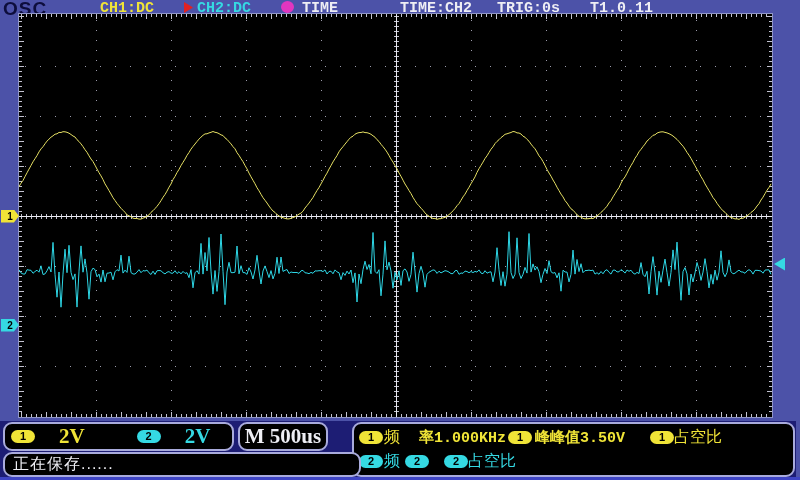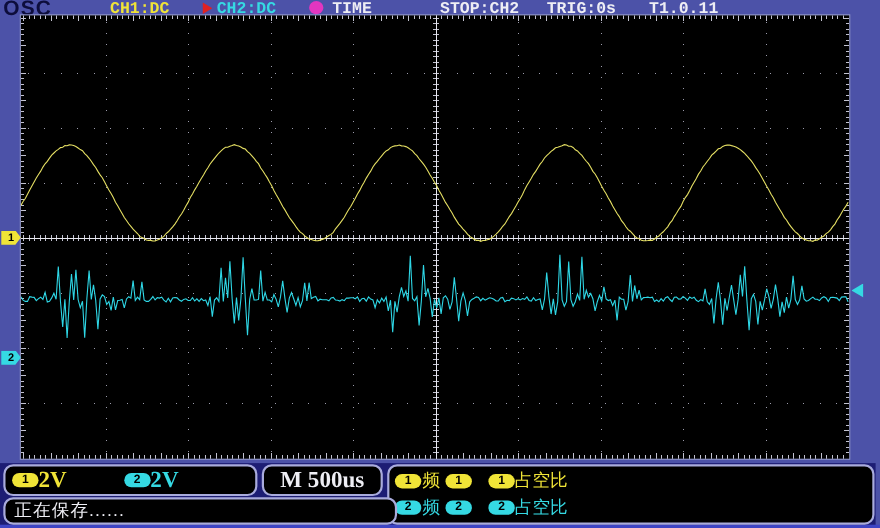--- a/index.html
+++ b/index.html
@@ -39,31 +39,31 @@
   #trig-arrow{position:absolute;left:774px;top:258px;width:11px;height:13px;
               background:var(--cyan,#35d9e3);clip-path:polygon(100% 0,100% 100%,0 50%)}
 
   
   #bottom-bg{position:absolute;left:0;top:421px;width:796px;height:59px;background:var(--navy-bg,#1d1d74)}
   #bottom-edge{position:absolute;left:0;top:477px;width:800px;height:3px;background:var(--edge-blue,#3e44c4)}
 
   .panel{position:absolute;background:#000;border:2px solid var(--box-border,#a9abdc);
          border-radius:9px;display:flex;align-items:center;white-space:nowrap}
   #box-ch{left:3px;top:422px;width:231px;height:29px;padding:0 6px}
-  #box-tb{left:238px;top:422px;width:110px;height:29px;justify-content:center}
+  #box-tb{left:238px;top:422px;width:90px;height:29px;justify-content:center}
   #box-meas{left:352px;top:422px;width:443px;height:55px;flex-direction:column;
             align-items:stretch;justify-content:space-evenly;padding:2px 4px}
   #box-status{left:3px;top:452px;width:358px;height:25px;padding:0 8px}
 
   .badge{display:inline-block;min-width:24px;height:13px;border-radius:7px;color:#000;
          text-align:center;font:bold 11px/13px var(--font-sans);flex:none}
   .badge.y{background:var(--yellow,#f0e437)}
   .badge.c{background:var(--cyan,#35d9e3)}
 
-  .scale-val{font:bold 21px var(--font-serif);margin-left:0;line-height:25px}
+  .scale-val{font:bold 21px var(--font-serif);margin-left:24px;line-height:25px}
   .ytext{color:var(--yellow,#f0e437)}
   .ctext{color:var(--cyan,#35d9e3)}
   #ch2-scale-badge{margin-left:52px}
   #timebase{font:bold 21px var(--font-serif);color:var(--white,#eeeef4)}
   #status-text{font:16px var(--font-sans);color:var(--white,#eeeef4);letter-spacing:1px}
 
   .meas-row{display:flex;align-items:center;height:24px}
   .meas-row .m-badge{margin-left:1px}
   .f-label{margin-left:1px;width:18px;font:16px var(--font-sans)}
   .f-value{margin-left:17px;width:86px;font:bold 15px var(--font-mono)}
@@ -74,21 +74,21 @@
 </style>
 </head>
 <body>
 
 <div class="tb-item" id="logo">OSC</div>
 <div class="tb-item" id="t-ch1">CH1:DC</div>
 <div id="t-arrow"></div>
 <div class="tb-item" id="t-ch2">CH2:DC</div>
 <div id="t-dot"></div>
 <div class="tb-item" id="t-stop">TIME</div>
-<div class="tb-item" id="t-trig">STOP:CH2</div>
+<div class="tb-item" id="t-trig">TIME:CH2</div>
 <div class="tb-item" id="t-time">TRIG:0s</div>
 <div class="tb-item" id="t-ver">T1.0.11</div>
 
 <div id="scope">
   <svg id="wavesvg" width="753" height="403" viewBox="0 0 753 403">
     <g id="g-grid" shape-rendering="crispEdges">
         <path d="M77.5 6v1M77.5 16v1M77.5 26v1M77.5 36v1M77.5 46v1M77.5 56v1M77.5 66v1M77.5 76v1M77.5 86v1M77.5 96v1M77.5 106v1M77.5 116v1M77.5 126v1M77.5 136v1M77.5 146v1M77.5 156v1M77.5 166v1M77.5 176v1M77.5 186v1M77.5 196v1M77.5 206v1M77.5 216v1M77.5 226v1M77.5 236v1M77.5 246v1M77.5 256v1M77.5 266v1M77.5 276v1M77.5 286v1M77.5 296v1M77.5 306v1M77.5 316v1M77.5 326v1M77.5 336v1M77.5 346v1M77.5 356v1M77.5 366v1M77.5 376v1M77.5 386v1M77.5 396v1M152.5 6v1M152.5 16v1M152.5 26v1M152.5 36v1M152.5 46v1M152.5 56v1M152.5 66v1M152.5 76v1M152.5 86v1M152.5 96v1M152.5 106v1M152.5 116v1M152.5 126v1M152.5 136v1M152.5 146v1M152.5 156v1M152.5 166v1M152.5 176v1M152.5 186v1M152.5 196v1M152.5 206v1M152.5 216v1M152.5 226v1M152.5 236v1M152.5 246v1M152.5 256v1M152.5 266v1M152.5 276v1M152.5 286v1M152.5 296v1M152.5 306v1M152.5 316v1M152.5 326v1M152.5 336v1M152.5 346v1M152.5 356v1M152.5 366v1M152.5 376v1M152.5 386v1M152.5 396v1M227.5 6v1M227.5 16v1M227.5 26v1M227.5 36v1M227.5 46v1M227.5 56v1M227.5 66v1M227.5 76v1M227.5 86v1M227.5 96v1M227.5 106v1M227.5 116v1M227.5 126v1M227.5 136v1M227.5 146v1M227.5 156v1M227.5 166v1M227.5 176v1M227.5 186v1M227.5 196v1M227.5 206v1M227.5 216v1M227.5 226v1M227.5 236v1M227.5 246v1M227.5 256v1M227.5 266v1M227.5 276v1M227.5 286v1M227.5 296v1M227.5 306v1M227.5 316v1M227.5 326v1M227.5 336v1M227.5 346v1M227.5 356v1M227.5 366v1M227.5 376v1M227.5 386v1M227.5 396v1M302.5 6v1M302.5 16v1M302.5 26v1M302.5 36v1M302.5 46v1M302.5 56v1M302.5 66v1M302.5 76v1M302.5 86v1M302.5 96v1M302.5 106v1M302.5 116v1M302.5 126v1M302.5 136v1M302.5 146v1M302.5 156v1M302.5 166v1M302.5 176v1M302.5 186v1M302.5 196v1M302.5 206v1M302.5 216v1M302.5 226v1M302.5 236v1M302.5 246v1M302.5 256v1M302.5 266v1M302.5 276v1M302.5 286v1M302.5 296v1M302.5 306v1M302.5 316v1M302.5 326v1M302.5 336v1M302.5 346v1M302.5 356v1M302.5 366v1M302.5 376v1M302.5 386v1M302.5 396v1M452.5 6v1M452.5 16v1M452.5 26v1M452.5 36v1M452.5 46v1M452.5 56v1M452.5 66v1M452.5 76v1M452.5 86v1M452.5 96v1M452.5 106v1M452.5 116v1M452.5 126v1M452.5 136v1M452.5 146v1M452.5 156v1M452.5 166v1M452.5 176v1M452.5 186v1M452.5 196v1M452.5 206v1M452.5 216v1M452.5 226v1M452.5 236v1M452.5 246v1M452.5 256v1M452.5 266v1M452.5 276v1M452.5 286v1M452.5 296v1M452.5 306v1M452.5 316v1M452.5 326v1M452.5 336v1M452.5 346v1M452.5 356v1M452.5 366v1M452.5 376v1M452.5 386v1M452.5 396v1M527.5 6v1M527.5 16v1M527.5 26v1M527.5 36v1M527.5 46v1M527.5 56v1M527.5 66v1M527.5 76v1M527.5 86v1M527.5 96v1M527.5 106v1M527.5 116v1M527.5 126v1M527.5 136v1M527.5 146v1M527.5 156v1M527.5 166v1M527.5 176v1M527.5 186v1M527.5 196v1M527.5 206v1M527.5 216v1M527.5 226v1M527.5 236v1M527.5 246v1M527.5 256v1M527.5 266v1M527.5 276v1M527.5 286v1M527.5 296v1M527.5 306v1M527.5 316v1M527.5 326v1M527.5 336v1M527.5 346v1M527.5 356v1M527.5 366v1M527.5 376v1M527.5 386v1M527.5 396v1M602.5 6v1M602.5 16v1M602.5 26v1M602.5 36v1M602.5 46v1M602.5 56v1M602.5 66v1M602.5 76v1M602.5 86v1M602.5 96v1M602.5 106v1M602.5 116v1M602.5 126v1M602.5 136v1M602.5 146v1M602.5 156v1M602.5 166v1M602.5 176v1M602.5 186v1M602.5 196v1M602.5 206v1M602.5 216v1M602.5 226v1M602.5 236v1M602.5 246v1M602.5 256v1M602.5 266v1M602.5 276v1M602.5 286v1M602.5 296v1M602.5 306v1M602.5 316v1M602.5 326v1M602.5 336v1M602.5 346v1M602.5 356v1M602.5 366v1M602.5 376v1M602.5 386v1M602.5 396v1M677.5 6v1M677.5 16v1M677.5 26v1M677.5 36v1M677.5 46v1M677.5 56v1M677.5 66v1M677.5 76v1M677.5 86v1M677.5 96v1M677.5 106v1M677.5 116v1M677.5 126v1M677.5 136v1M677.5 146v1M677.5 156v1M677.5 166v1M677.5 176v1M677.5 186v1M677.5 196v1M677.5 206v1M677.5 216v1M677.5 226v1M677.5 236v1M677.5 246v1M677.5 256v1M677.5 266v1M677.5 276v1M677.5 286v1M677.5 296v1M677.5 306v1M677.5 316v1M677.5 326v1M677.5 336v1M677.5 346v1M677.5 356v1M677.5 366v1M677.5 376v1M677.5 386v1M677.5 396v1M6 52.5h1M21 52.5h1M36 52.5h1M51 52.5h1M66 52.5h1M81 52.5h1M96 52.5h1M111 52.5h1M126 52.5h1M141 52.5h1M156 52.5h1M171 52.5h1M186 52.5h1M201 52.5h1M216 52.5h1M231 52.5h1M246 52.5h1M261 52.5h1M276 52.5h1M291 52.5h1M306 52.5h1M321 52.5h1M336 52.5h1M351 52.5h1M366 52.5h1M381 52.5h1M396 52.5h1M411 52.5h1M426 52.5h1M441 52.5h1M456 52.5h1M471 52.5h1M486 52.5h1M501 52.5h1M516 52.5h1M531 52.5h1M546 52.5h1M561 52.5h1M576 52.5h1M591 52.5h1M606 52.5h1M621 52.5h1M636 52.5h1M651 52.5h1M666 52.5h1M681 52.5h1M696 52.5h1M711 52.5h1M726 52.5h1M741 52.5h1M6 102.5h1M21 102.5h1M36 102.5h1M51 102.5h1M66 102.5h1M81 102.5h1M96 102.5h1M111 102.5h1M126 102.5h1M141 102.5h1M156 102.5h1M171 102.5h1M186 102.5h1M201 102.5h1M216 102.5h1M231 102.5h1M246 102.5h1M261 102.5h1M276 102.5h1M291 102.5h1M306 102.5h1M321 102.5h1M336 102.5h1M351 102.5h1M366 102.5h1M381 102.5h1M396 102.5h1M411 102.5h1M426 102.5h1M441 102.5h1M456 102.5h1M471 102.5h1M486 102.5h1M501 102.5h1M516 102.5h1M531 102.5h1M546 102.5h1M561 102.5h1M576 102.5h1M591 102.5h1M606 102.5h1M621 102.5h1M636 102.5h1M651 102.5h1M666 102.5h1M681 102.5h1M696 102.5h1M711 102.5h1M726 102.5h1M741 102.5h1M6 152.5h1M21 152.5h1M36 152.5h1M51 152.5h1M66 152.5h1M81 152.5h1M96 152.5h1M111 152.5h1M126 152.5h1M141 152.5h1M156 152.5h1M171 152.5h1M186 152.5h1M201 152.5h1M216 152.5h1M231 152.5h1M246 152.5h1M261 152.5h1M276 152.5h1M291 152.5h1M306 152.5h1M321 152.5h1M336 152.5h1M351 152.5h1M366 152.5h1M381 152.5h1M396 152.5h1M411 152.5h1M426 152.5h1M441 152.5h1M456 152.5h1M471 152.5h1M486 152.5h1M501 152.5h1M516 152.5h1M531 152.5h1M546 152.5h1M561 152.5h1M576 152.5h1M591 152.5h1M606 152.5h1M621 152.5h1M636 152.5h1M651 152.5h1M666 152.5h1M681 152.5h1M696 152.5h1M711 152.5h1M726 152.5h1M741 152.5h1M6 252.5h1M21 252.5h1M36 252.5h1M51 252.5h1M66 252.5h1M81 252.5h1M96 252.5h1M111 252.5h1M126 252.5h1M141 252.5h1M156 252.5h1M171 252.5h1M186 252.5h1M201 252.5h1M216 252.5h1M231 252.5h1M246 252.5h1M261 252.5h1M276 252.5h1M291 252.5h1M306 252.5h1M321 252.5h1M336 252.5h1M351 252.5h1M366 252.5h1M381 252.5h1M396 252.5h1M411 252.5h1M426 252.5h1M441 252.5h1M456 252.5h1M471 252.5h1M486 252.5h1M501 252.5h1M516 252.5h1M531 252.5h1M546 252.5h1M561 252.5h1M576 252.5h1M591 252.5h1M606 252.5h1M621 252.5h1M636 252.5h1M651 252.5h1M666 252.5h1M681 252.5h1M696 252.5h1M711 252.5h1M726 252.5h1M741 252.5h1M6 302.5h1M21 302.5h1M36 302.5h1M51 302.5h1M66 302.5h1M81 302.5h1M96 302.5h1M111 302.5h1M126 302.5h1M141 302.5h1M156 302.5h1M171 302.5h1M186 302.5h1M201 302.5h1M216 302.5h1M231 302.5h1M246 302.5h1M261 302.5h1M276 302.5h1M291 302.5h1M306 302.5h1M321 302.5h1M336 302.5h1M351 302.5h1M366 302.5h1M381 302.5h1M396 302.5h1M411 302.5h1M426 302.5h1M441 302.5h1M456 302.5h1M471 302.5h1M486 302.5h1M501 302.5h1M516 302.5h1M531 302.5h1M546 302.5h1M561 302.5h1M576 302.5h1M591 302.5h1M606 302.5h1M621 302.5h1M636 302.5h1M651 302.5h1M666 302.5h1M681 302.5h1M696 302.5h1M711 302.5h1M726 302.5h1M741 302.5h1M6 352.5h1M21 352.5h1M36 352.5h1M51 352.5h1M66 352.5h1M81 352.5h1M96 352.5h1M111 352.5h1M126 352.5h1M141 352.5h1M156 352.5h1M171 352.5h1M186 352.5h1M201 352.5h1M216 352.5h1M231 352.5h1M246 352.5h1M261 352.5h1M276 352.5h1M291 352.5h1M306 352.5h1M321 352.5h1M336 352.5h1M351 352.5h1M366 352.5h1M381 352.5h1M396 352.5h1M411 352.5h1M426 352.5h1M441 352.5h1M456 352.5h1M471 352.5h1M486 352.5h1M501 352.5h1M516 352.5h1M531 352.5h1M546 352.5h1M561 352.5h1M576 352.5h1M591 352.5h1M606 352.5h1M621 352.5h1M636 352.5h1M651 352.5h1M666 352.5h1M681 352.5h1M696 352.5h1M711 352.5h1M726 352.5h1M741 352.5h1" stroke="#9b9bab" stroke-width="1" fill="none"></path>
         <path d="M2.5 0v5M2.5 403v-5M7.5 0v3M7.5 403v-3M12.5 0v3M12.5 403v-3M17.5 0v3M17.5 403v-3M22.5 0v3M22.5 403v-3M27.5 0v5M27.5 403v-5M32.5 0v3M32.5 403v-3M37.5 0v3M37.5 403v-3M42.5 0v3M42.5 403v-3M47.5 0v3M47.5 403v-3M52.5 0v5M52.5 403v-5M57.5 0v3M57.5 403v-3M62.5 0v3M62.5 403v-3M67.5 0v3M67.5 403v-3M72.5 0v3M72.5 403v-3M77.5 0v5M77.5 403v-5M82.5 0v3M82.5 403v-3M87.5 0v3M87.5 403v-3M92.5 0v3M92.5 403v-3M97.5 0v3M97.5 403v-3M102.5 0v5M102.5 403v-5M107.5 0v3M107.5 403v-3M112.5 0v3M112.5 403v-3M117.5 0v3M117.5 403v-3M122.5 0v3M122.5 403v-3M127.5 0v5M127.5 403v-5M132.5 0v3M132.5 403v-3M137.5 0v3M137.5 403v-3M142.5 0v3M142.5 403v-3M147.5 0v3M147.5 403v-3M152.5 0v5M152.5 403v-5M157.5 0v3M157.5 403v-3M162.5 0v3M162.5 403v-3M167.5 0v3M167.5 403v-3M172.5 0v3M172.5 403v-3M177.5 0v5M177.5 403v-5M182.5 0v3M182.5 403v-3M187.5 0v3M187.5 403v-3M192.5 0v3M192.5 403v-3M197.5 0v3M197.5 403v-3M202.5 0v5M202.5 403v-5M207.5 0v3M207.5 403v-3M212.5 0v3M212.5 403v-3M217.5 0v3M217.5 403v-3M222.5 0v3M222.5 403v-3M227.5 0v5M227.5 403v-5M232.5 0v3M232.5 403v-3M237.5 0v3M237.5 403v-3M242.5 0v3M242.5 403v-3M247.5 0v3M247.5 403v-3M252.5 0v5M252.5 403v-5M257.5 0v3M257.5 403v-3M262.5 0v3M262.5 403v-3M267.5 0v3M267.5 403v-3M272.5 0v3M272.5 403v-3M277.5 0v5M277.5 403v-5M282.5 0v3M282.5 403v-3M287.5 0v3M287.5 403v-3M292.5 0v3M292.5 403v-3M297.5 0v3M297.5 403v-3M302.5 0v5M302.5 403v-5M307.5 0v3M307.5 403v-3M312.5 0v3M312.5 403v-3M317.5 0v3M317.5 403v-3M322.5 0v3M322.5 403v-3M327.5 0v5M327.5 403v-5M332.5 0v3M332.5 403v-3M337.5 0v3M337.5 403v-3M342.5 0v3M342.5 403v-3M347.5 0v3M347.5 403v-3M352.5 0v5M352.5 403v-5M357.5 0v3M357.5 403v-3M362.5 0v3M362.5 403v-3M367.5 0v3M367.5 403v-3M372.5 0v3M372.5 403v-3M377.5 0v5M377.5 403v-5M382.5 0v3M382.5 403v-3M387.5 0v3M387.5 403v-3M392.5 0v3M392.5 403v-3M397.5 0v3M397.5 403v-3M402.5 0v5M402.5 403v-5M407.5 0v3M407.5 403v-3M412.5 0v3M412.5 403v-3M417.5 0v3M417.5 403v-3M422.5 0v3M422.5 403v-3M427.5 0v5M427.5 403v-5M432.5 0v3M432.5 403v-3M437.5 0v3M437.5 403v-3M442.5 0v3M442.5 403v-3M447.5 0v3M447.5 403v-3M452.5 0v5M452.5 403v-5M457.5 0v3M457.5 403v-3M462.5 0v3M462.5 403v-3M467.5 0v3M467.5 403v-3M472.5 0v3M472.5 403v-3M477.5 0v5M477.5 403v-5M482.5 0v3M482.5 403v-3M487.5 0v3M487.5 403v-3M492.5 0v3M492.5 403v-3M497.5 0v3M497.5 403v-3M502.5 0v5M502.5 403v-5M507.5 0v3M507.5 403v-3M512.5 0v3M512.5 403v-3M517.5 0v3M517.5 403v-3M522.5 0v3M522.5 403v-3M527.5 0v5M527.5 403v-5M532.5 0v3M532.5 403v-3M537.5 0v3M537.5 403v-3M542.5 0v3M542.5 403v-3M547.5 0v3M547.5 403v-3M552.5 0v5M552.5 403v-5M557.5 0v3M557.5 403v-3M562.5 0v3M562.5 403v-3M567.5 0v3M567.5 403v-3M572.5 0v3M572.5 403v-3M577.5 0v5M577.5 403v-5M582.5 0v3M582.5 403v-3M587.5 0v3M587.5 403v-3M592.5 0v3M592.5 403v-3M597.5 0v3M597.5 403v-3M602.5 0v5M602.5 403v-5M607.5 0v3M607.5 403v-3M612.5 0v3M612.5 403v-3M617.5 0v3M617.5 403v-3M622.5 0v3M622.5 403v-3M627.5 0v5M627.5 403v-5M632.5 0v3M632.5 403v-3M637.5 0v3M637.5 403v-3M642.5 0v3M642.5 403v-3M647.5 0v3M647.5 403v-3M652.5 0v5M652.5 403v-5M657.5 0v3M657.5 403v-3M662.5 0v3M662.5 403v-3M667.5 0v3M667.5 403v-3M672.5 0v3M672.5 403v-3M677.5 0v5M677.5 403v-5M682.5 0v3M682.5 403v-3M687.5 0v3M687.5 403v-3M692.5 0v3M692.5 403v-3M697.5 0v3M697.5 403v-3M702.5 0v5M702.5 403v-5M707.5 0v3M707.5 403v-3M712.5 0v3M712.5 403v-3M717.5 0v3M717.5 403v-3M722.5 0v3M722.5 403v-3M727.5 0v5M727.5 403v-5M732.5 0v3M732.5 403v-3M737.5 0v3M737.5 403v-3M742.5 0v3M742.5 403v-3M747.5 0v3M747.5 403v-3M0 2.5h5M753 2.5h-5M0 7.5h3M753 7.5h-3M0 12.5h3M753 12.5h-3M0 17.5h3M753 17.5h-3M0 22.5h3M753 22.5h-3M0 27.5h5M753 27.5h-5M0 32.5h3M753 32.5h-3M0 37.5h3M753 37.5h-3M0 42.5h3M753 42.5h-3M0 47.5h3M753 47.5h-3M0 52.5h5M753 52.5h-5M0 57.5h3M753 57.5h-3M0 62.5h3M753 62.5h-3M0 67.5h3M753 67.5h-3M0 72.5h3M753 72.5h-3M0 77.5h5M753 77.5h-5M0 82.5h3M753 82.5h-3M0 87.5h3M753 87.5h-3M0 92.5h3M753 92.5h-3M0 97.5h3M753 97.5h-3M0 102.5h5M753 102.5h-5M0 107.5h3M753 107.5h-3M0 112.5h3M753 112.5h-3M0 117.5h3M753 117.5h-3M0 122.5h3M753 122.5h-3M0 127.5h5M753 127.5h-5M0 132.5h3M753 132.5h-3M0 137.5h3M753 137.5h-3M0 142.5h3M753 142.5h-3M0 147.5h3M753 147.5h-3M0 152.5h5M753 152.5h-5M0 157.5h3M753 157.5h-3M0 162.5h3M753 162.5h-3M0 167.5h3M753 167.5h-3M0 172.5h3M753 172.5h-3M0 177.5h5M753 177.5h-5M0 182.5h3M753 182.5h-3M0 187.5h3M753 187.5h-3M0 192.5h3M753 192.5h-3M0 197.5h3M753 197.5h-3M0 202.5h5M753 202.5h-5M0 207.5h3M753 207.5h-3M0 212.5h3M753 212.5h-3M0 217.5h3M753 217.5h-3M0 222.5h3M753 222.5h-3M0 227.5h5M753 227.5h-5M0 232.5h3M753 232.5h-3M0 237.5h3M753 237.5h-3M0 242.5h3M753 242.5h-3M0 247.5h3M753 247.5h-3M0 252.5h5M753 252.5h-5M0 257.5h3M753 257.5h-3M0 262.5h3M753 262.5h-3M0 267.5h3M753 267.5h-3M0 272.5h3M753 272.5h-3M0 277.5h5M753 277.5h-5M0 282.5h3M753 282.5h-3M0 287.5h3M753 287.5h-3M0 292.5h3M753 292.5h-3M0 297.5h3M753 297.5h-3M0 302.5h5M753 302.5h-5M0 307.5h3M753 307.5h-3M0 312.5h3M753 312.5h-3M0 317.5h3M753 317.5h-3M0 322.5h3M753 322.5h-3M0 327.5h5M753 327.5h-5M0 332.5h3M753 332.5h-3M0 337.5h3M753 337.5h-3M0 342.5h3M753 342.5h-3M0 347.5h3M753 347.5h-3M0 352.5h5M753 352.5h-5M0 357.5h3M753 357.5h-3M0 362.5h3M753 362.5h-3M0 367.5h3M753 367.5h-3M0 372.5h3M753 372.5h-3M0 377.5h5M753 377.5h-5M0 382.5h3M753 382.5h-3M0 387.5h3M753 387.5h-3M0 392.5h3M753 392.5h-3M0 397.5h3M753 397.5h-3" stroke="#c2c2d0" stroke-width="1" fill="none"></path>
         <path d="M375 2.5h5M375 7.5h5M375 12.5h5M375 17.5h5M375 22.5h5M375 27.5h5M375 32.5h5M375 37.5h5M375 42.5h5M375 47.5h5M375 52.5h5M375 57.5h5M375 62.5h5M375 67.5h5M375 72.5h5M375 77.5h5M375 82.5h5M375 87.5h5M375 92.5h5M375 97.5h5M375 102.5h5M375 107.5h5M375 112.5h5M375 117.5h5M375 122.5h5M375 127.5h5M375 132.5h5M375 137.5h5M375 142.5h5M375 147.5h5M375 152.5h5M375 157.5h5M375 162.5h5M375 167.5h5M375 172.5h5M375 177.5h5M375 182.5h5M375 187.5h5M375 192.5h5M375 197.5h5M375 202.5h5M375 207.5h5M375 212.5h5M375 217.5h5M375 222.5h5M375 227.5h5M375 232.5h5M375 237.5h5M375 242.5h5M375 247.5h5M375 252.5h5M375 257.5h5M375 262.5h5M375 267.5h5M375 272.5h5M375 277.5h5M375 282.5h5M375 287.5h5M375 292.5h5M375 297.5h5M375 302.5h5M375 307.5h5M375 312.5h5M375 317.5h5M375 322.5h5M375 327.5h5M375 332.5h5M375 337.5h5M375 342.5h5M375 347.5h5M375 352.5h5M375 357.5h5M375 362.5h5M375 367.5h5M375 372.5h5M375 377.5h5M375 382.5h5M375 387.5h5M375 392.5h5M375 397.5h5M2.5 200v5M7.5 200v5M12.5 200v5M17.5 200v5M22.5 200v5M27.5 200v5M32.5 200v5M37.5 200v5M42.5 200v5M47.5 200v5M52.5 200v5M57.5 200v5M62.5 200v5M67.5 200v5M72.5 200v5M77.5 200v5M82.5 200v5M87.5 200v5M92.5 200v5M97.5 200v5M102.5 200v5M107.5 200v5M112.5 200v5M117.5 200v5M122.5 200v5M127.5 200v5M132.5 200v5M137.5 200v5M142.5 200v5M147.5 200v5M152.5 200v5M157.5 200v5M162.5 200v5M167.5 200v5M172.5 200v5M177.5 200v5M182.5 200v5M187.5 200v5M192.5 200v5M197.5 200v5M202.5 200v5M207.5 200v5M212.5 200v5M217.5 200v5M222.5 200v5M227.5 200v5M232.5 200v5M237.5 200v5M242.5 200v5M247.5 200v5M252.5 200v5M257.5 200v5M262.5 200v5M267.5 200v5M272.5 200v5M277.5 200v5M282.5 200v5M287.5 200v5M292.5 200v5M297.5 200v5M302.5 200v5M307.5 200v5M312.5 200v5M317.5 200v5M322.5 200v5M327.5 200v5M332.5 200v5M337.5 200v5M342.5 200v5M347.5 200v5M352.5 200v5M357.5 200v5M362.5 200v5M367.5 200v5M372.5 200v5M377.5 200v5M382.5 200v5M387.5 200v5M392.5 200v5M397.5 200v5M402.5 200v5M407.5 200v5M412.5 200v5M417.5 200v5M422.5 200v5M427.5 200v5M432.5 200v5M437.5 200v5M442.5 200v5M447.5 200v5M452.5 200v5M457.5 200v5M462.5 200v5M467.5 200v5M472.5 200v5M477.5 200v5M482.5 200v5M487.5 200v5M492.5 200v5M497.5 200v5M502.5 200v5M507.5 200v5M512.5 200v5M517.5 200v5M522.5 200v5M527.5 200v5M532.5 200v5M537.5 200v5M542.5 200v5M547.5 200v5M552.5 200v5M557.5 200v5M562.5 200v5M567.5 200v5M572.5 200v5M577.5 200v5M582.5 200v5M587.5 200v5M592.5 200v5M597.5 200v5M602.5 200v5M607.5 200v5M612.5 200v5M617.5 200v5M622.5 200v5M627.5 200v5M632.5 200v5M637.5 200v5M642.5 200v5M647.5 200v5M652.5 200v5M657.5 200v5M662.5 200v5M667.5 200v5M672.5 200v5M677.5 200v5M682.5 200v5M687.5 200v5M692.5 200v5M697.5 200v5M702.5 200v5M707.5 200v5M712.5 200v5M717.5 200v5M722.5 200v5M727.5 200v5M732.5 200v5M737.5 200v5M742.5 200v5M747.5 200v5" stroke="#c2c2d0" stroke-width="1" fill="none"></path>
         <path d="M377.5 0V403M0 202.5H753" stroke="#e8e8f0" stroke-width="1" fill="none"></path>
@@ -113,21 +113,23 @@
 </div>
 
 <div class="panel" id="box-tb">
   <span id="timebase">M 500us</span>
 </div>
 
 <div class="panel" id="box-meas">
   <div class="meas-row">
     <span class="badge y m-badge">1</span>
     <span class="f-label ytext">频</span>
+    <span class="f-value ytext">率1.000KHz</span>
     <span class="badge y pp-badge">1</span>
+    <span class="pp-value ytext">峰峰值3.50V</span>
     <span class="badge y duty-badge">1</span>
     <span class="duty-label ytext">占空比</span>
   </div>
   <div class="meas-row">
     <span class="badge c m-badge">2</span>
     <span class="f-label ctext">频</span>
     <span class="badge c pp-badge">2</span>
     <span class="badge c duty-badge">2</span>
     <span class="duty-label ctext">占空比</span>
   </div>

